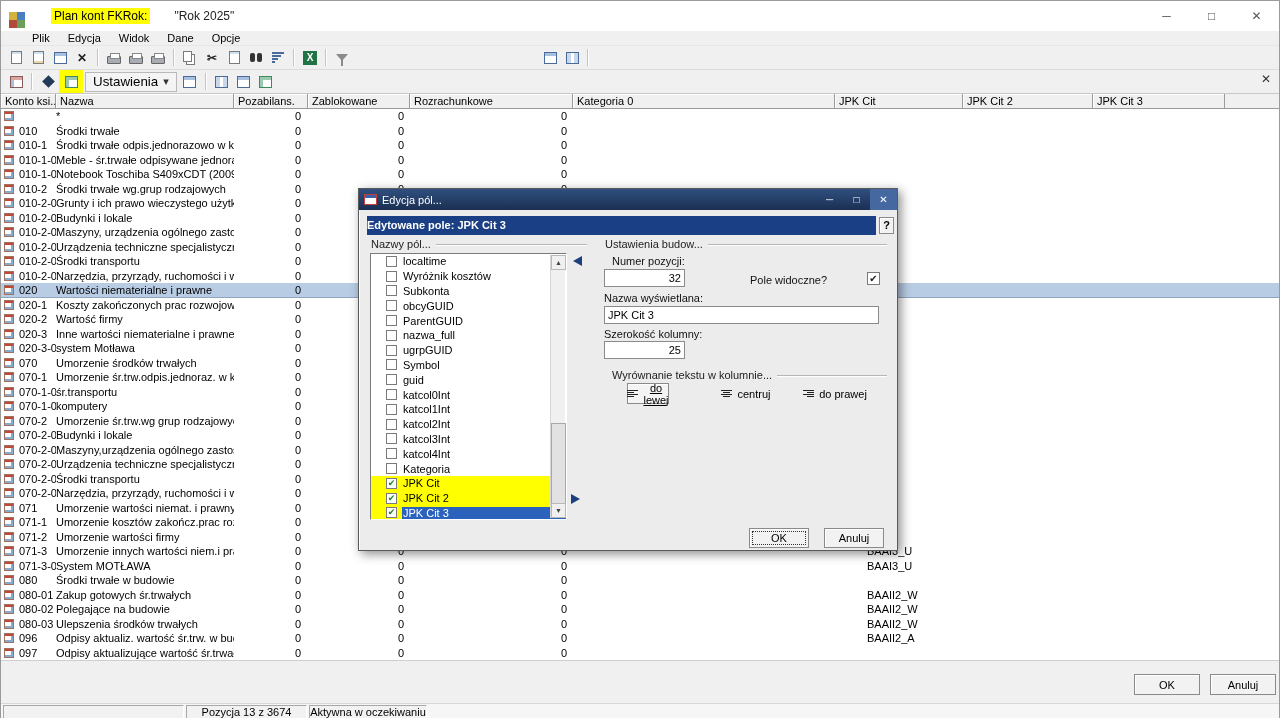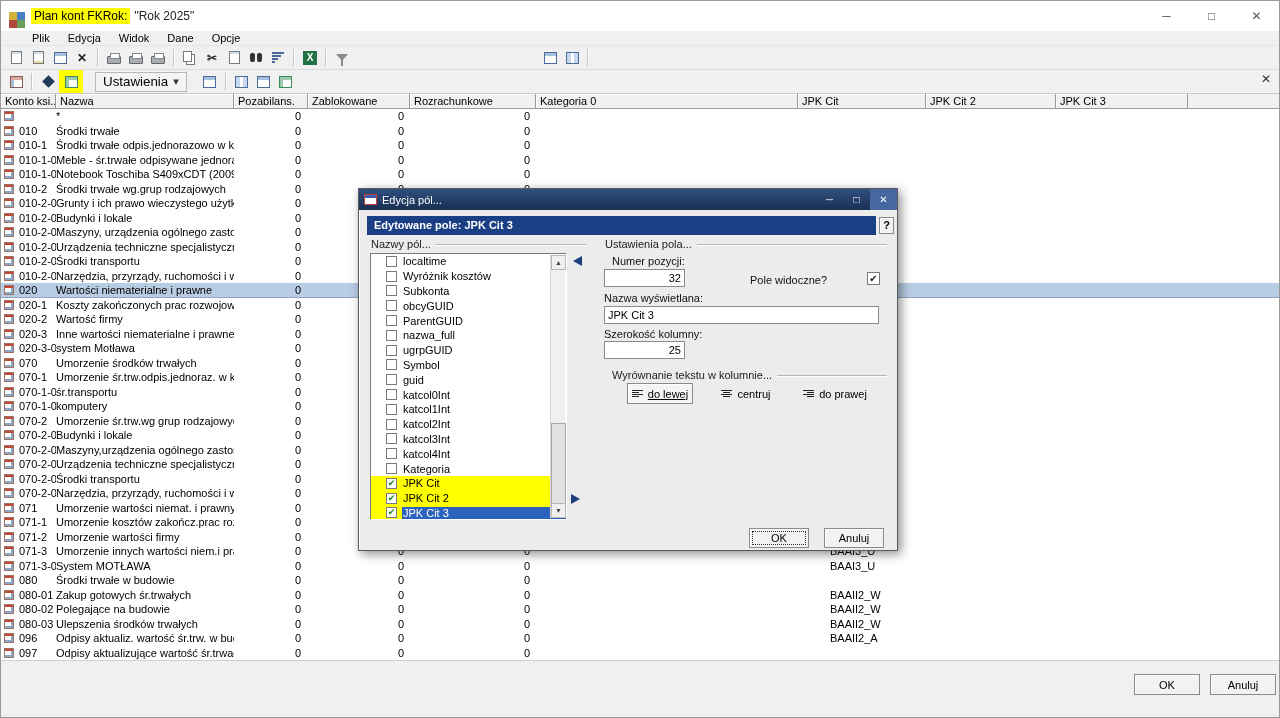--- a/index.html
+++ b/index.html
@@ -1,39 +1,39 @@
 <!DOCTYPE html>
 <html><head>
 <meta charset="utf-8">
 <style>
   *{margin:0;padding:0;box-sizing:border-box;}
   html,body{width:1280px;height:718px;overflow:hidden;}
   body{font-family:"Liberation Sans",sans-serif;font-size:11px;color:#000;background:#fff;}
   .app{position:absolute;inset:0;background:#f0f0f0;border:1px solid #9a9a9a;}
 
   
-  .titlebar{position:absolute;top:0;left:0;right:0;height:30px;background:#fff;display:flex;align-items:center;padding-left:8px;}
+  .titlebar{position:absolute;top:0;left:0;right:0;height:30px;background:#fff;display:flex;align-items:center;padding-left:8px;gap:20px;}
   .app-ico{width:8px;height:8px;background:#d3b23a;box-shadow:8px 0 0 #4a7ec2,0 8px 0 #b04a3a,8px 8px 0 #6aa05a;margin-right:14px;}
   .title-hl{background:#ffff00;padding:1px 3px;font-size:12px;}
   .title-rest{font-size:12px;margin-left:4px;color:#222;}
   .win-controls{position:absolute;right:0;top:0;height:30px;display:flex;}
   .win-btn{width:45px;height:30px;display:flex;align-items:center;justify-content:center;font-size:12px;color:#555;}
 
   
   .menubar{position:absolute;top:30px;left:0;right:0;height:14px;display:flex;padding-left:22px;background:#f0f0f0;}
   .menu-item{padding:0 9px;line-height:14px;}
 
   
   .toolbar{position:absolute;left:0;right:0;display:flex;align-items:center;background:#f0f0f0;padding-left:4px;}
   .toolbar1{top:44px;height:24px;border-top:1px solid #e6e6e6;}
   .toolbar2{top:68px;height:25px;border-top:1px solid #dcdcdc;border-bottom:1px solid #c8c8c8;}
   .tb-btn{width:22px;height:21px;border:none;background:transparent;display:flex;align-items:center;justify-content:center;cursor:default;}
   .tb-sep{width:2px;height:17px;border-left:1px solid #c4c4c4;border-right:1px solid #fff;margin:0 4px;}
   .tb-hl{background:#ffff00;padding:1px;display:flex;}
-  .tb-text-btn{height:20px;border:1px solid #b9b9b9;background:#f4f4f4;display:flex;align-items:center;padding:0 7px;margin:0 12px;gap:5px;}
+  .tb-text-btn{height:20px;border:1px solid #b9b9b9;background:#f4f4f4;display:flex;align-items:center;padding:0 7px;margin:0 2px;gap:5px;}
   .glyph{font-size:11px;color:#333;}
   .glyph-b{font-size:12px;color:#222;font-weight:bold;}
   .close-toolbar{position:absolute;right:8px;top:2px;font-size:12px;color:#333;}
 
   
   .ic-page{width:11px;height:13px;background:#fff;border:1px solid #7a7a7a;box-shadow:inset 0 2px 0 #cfe0ef;}
   .ic-page2{width:11px;height:13px;background:#fff;border:1px solid #7a7a7a;box-shadow:inset 0 2px 0 #cfe0ef,inset 0 -2px 0 #e8d8a8;}
   .ic-copy{width:9px;height:11px;background:#fff;border:1px solid #7a7a7a;box-shadow:3px 3px 0 -1px #fff,3px 3px 0 0 #7a7a7a;margin:-3px 3px 0 -3px;}
   .ic-printer{width:14px;height:8px;background:#a8adb5;border:1px solid #666;border-radius:1px;position:relative;margin-top:4px;}
   .ic-printer::before{content:"";position:absolute;left:2px;top:-4px;width:8px;height:4px;background:#fff;border:1px solid #888;}
@@ -56,21 +56,21 @@
   .hcell{height:15px;line-height:14px;padding-left:4px;background:#f0f0f0;border-right:1px solid #9a9a9a;border-bottom:1px solid #9a9a9a;box-shadow:inset 1px 1px 0 #fff;overflow:hidden;white-space:nowrap;}
   .hfill{flex:1;border-bottom:1px solid #9a9a9a;background:#f0f0f0;}
   .tbody{position:absolute;top:108px;left:0;right:0;height:551px;background:#fff;overflow:hidden;}
   .trow{display:flex;height:14.5px;line-height:14.5px;}
   .trow.selected{background:#b8cce4;border-bottom:1px solid #8fa6c0;}
   .c{overflow:hidden;white-space:nowrap;}
   .c-konto{width:55px;display:flex;align-items:center;}
   .c-nazwa{width:178px;}
   .c-poz{width:74px;text-align:right;padding-right:7px;}
   .c-zab{width:102px;text-align:right;padding-right:6px;}
-  .c-roz{width:126px;text-align:right;padding-right:6px;}
+  .c-roz{width:163px;text-align:right;padding-right:6px;}
   .c-kat{width:262px;}
   .c-jpk1{width:128px;padding-left:32px;}
   .c-jpk2{width:130px;}
   .c-jpk3{width:132px;}
   .acct-icon{flex:0 0 10px;width:10px;height:10px;margin:0 5px 0 3px;background:#fff;border:1px solid #a07060;box-shadow:inset 0 2px 0 #c04838,inset -2px -2px 0 #88aacc;}
 
   
   .bottom{position:absolute;top:659px;left:0;right:0;height:43px;background:#f0f0f0;border-top:1px solid #cfcfcf;}
   .btn{background:#f2f2f2;border:1px solid #8a8a8a;box-shadow:inset 1px 1px 0 #fff;font-size:11px;text-align:center;cursor:default;font-family:"Liberation Sans",sans-serif;}
   .main-ok{position:absolute;left:1133px;top:673px;width:66px;height:21px;}
@@ -84,21 +84,21 @@
   .sb-2{left:308px;width:118px;}
 
   
   .dialog{position:absolute;left:357px;top:187px;width:540px;height:363px;background:#ececec;border:1px solid #5a5a5a;box-shadow:3px 3px 10px rgba(0,0,0,.45),inset 1px 1px 0 #fff;z-index:10;}
   .dlg-title{position:absolute;top:0;left:0;right:0;height:21px;background:linear-gradient(#30507f,#1a2f52);color:#fff;display:flex;align-items:center;padding-left:5px;}
   .dlg-ico{width:13px;height:11px;background:#fff;border:1px solid #c04038;box-shadow:inset 0 3px 0 #3a60b0;margin-right:5px;}
   .dlg-title-text{font-size:11px;}
   .dlg-win-controls{position:absolute;right:0;top:0;height:21px;display:flex;}
   .dlg-win-btn{width:27px;height:21px;display:flex;align-items:center;justify-content:center;color:#fff;font-size:10px;}
   .dlg-win-btn.close{background:#44689f;}
-  .dlg-header{position:absolute;left:8px;top:27px;width:509px;height:19px;background:#1b3f85;color:#fff;font-weight:bold;line-height:19px;padding-left:7px;}
+  .dlg-header{position:absolute;left:8px;top:27px;width:509px;height:19px;background:#1b3f85;color:#fff;font-weight:bold;line-height:19px;}
   .dlg-help{position:absolute;left:520px;top:28px;width:15px;height:17px;line-height:15px;text-align:center;font-weight:bold;}
   .grp-label{position:absolute;display:flex;align-items:center;gap:5px;color:#222;text-align:center;}
   .grp-label .etch{flex:1;height:2px;border-top:1px solid #b5b5b5;border-bottom:1px solid #fff;margin-top:1px;}
   .names-group{left:12px;top:49px;width:216px;}
   .settings-group{left:246px;top:49px;width:282px;}
   .wyr-group{left:253px;top:180px;width:275px;}
   .field-list{position:absolute;left:11px;top:64px;width:197px;height:267px;background:#fff;border:1px solid;border-color:#7a7a7a #fff #fff #7a7a7a;overflow:hidden;}
   .litem{display:flex;align-items:center;height:14.8px;padding-left:15px;gap:5px;}
   .litem.hl{background:#ffff00;}
   .cb{flex:0 0 11px;width:11px;height:11px;background:#fff;border:1px solid #7a7a7a;font-size:9px;line-height:9px;text-align:center;color:#1e8a1e;}
@@ -113,21 +113,21 @@
   .arr-left{left:214px;top:67px;border-top:5px solid transparent;border-bottom:5px solid transparent;border-right:9px solid #1c3f7e;}
   .arr-right{left:212px;top:305px;border-top:5px solid transparent;border-bottom:5px solid transparent;border-left:9px solid #1c3f7e;}
   .dlg-label{position:absolute;color:#111;}
   .dlg-input{position:absolute;height:18px;border:1px solid #8a8a8a;background:#fff;font-family:"Liberation Sans",sans-serif;font-size:11px;padding:0 3px;}
   .in-numer{left:245px;top:80px;width:81px;text-align:right;}
   .in-nazwa{left:245px;top:117px;width:275px;}
   .in-szer{left:245px;top:152px;width:81px;text-align:right;}
   .dlg-check{position:absolute;left:508px;top:83px;width:13px;height:13px;background:#fff;border:1px solid #7a7a7a;font-size:10px;line-height:11px;text-align:center;color:#222;}
   .align-btn{position:absolute;top:194px;height:21px;display:flex;align-items:center;justify-content:center;gap:5px;background:transparent;border:1px solid transparent;font-size:11px;cursor:default;}
   .align-btn.pressed{border:1px solid #8a8a8a;background:#f4f4f4;box-shadow:inset 1px 1px 0 #fff;}
-  .ab-left{left:268px;width:66px;text-decoration:underline;}
+  .ab-left{left:268px;width:42px;text-decoration:underline;}
   .ab-center{left:356px;width:62px;}
   .ab-right{left:441px;width:70px;}
   .align-ic{display:flex;flex-direction:column;gap:1px;width:11px;}
   .align-ic i{display:block;height:1px;background:#222;}
   .al-l{align-items:flex-start;}.al-c{align-items:center;}.al-r{align-items:flex-end;}
   .align-ic i:nth-child(odd){width:11px}.align-ic i:nth-child(even){width:7px}
   .dlg-ok{position:absolute;left:390px;top:339px;width:60px;height:20px;outline:1px dotted #333;outline-offset:-4px;}
   .dlg-cancel{position:absolute;left:465px;top:339px;width:60px;height:20px;}
 </style>
 </head>
@@ -794,20 +794,25 @@
         <div class="c c-jpk1"></div>
         <div class="c c-jpk2"></div>
         <div class="c c-jpk3"></div>
       </div>
     </div>
 
   <div class="bottom"></div>
   <button class="btn main-ok">OK</button>
   <button class="btn main-cancel">Anuluj</button>
 
+  <div class="statusbar">
+    <span class="sb-pane sb-0"></span>
+    <span class="sb-pane sb-1">Pozycja 13 z 3674</span>
+    <span class="sb-pane sb-2">Aktywna w oczekiwaniu</span>
+  </div>
 
   <div class="dialog">
     <div class="dlg-title">
       <span class="dlg-ico"></span>
       <span class="dlg-title-text">Edycja pól...</span>
       <div class="dlg-win-controls">
         <span class="dlg-win-btn">─</span>
         <span class="dlg-win-btn">□</span>
         <span class="dlg-win-btn close">✕</span>
       </div>
@@ -897,21 +902,21 @@
         <span class="vs-btn vs-up">▲</span>
         <span class="vs-thumb"></span>
         <span class="vs-btn vs-down">▼</span>
       </div>
     </div>
 
     <span class="arr arr-left"></span>
     <span class="arr arr-right"></span>
 
     <div class="grp-label settings-group">
-      <span>Ustawienia pola...</span>
+      <span>Ustawienia budow...</span>
         <span class="etch"></span>
     </div>
 
     <span class="dlg-label" style="left:253px;top:66px;">Numer pozycji:</span>
     <input class="dlg-input in-numer" value="32" style="">
     <span class="dlg-label" style="left:391px;top:85px;">Pole widoczne?</span>
     <span class="dlg-check">✔</span>
 
     <span class="dlg-label" style="left:245px;top:103px;">Nazwa wyświetlana:</span>
     <input class="dlg-input in-nazwa" value="JPK Cit 3" style="">

